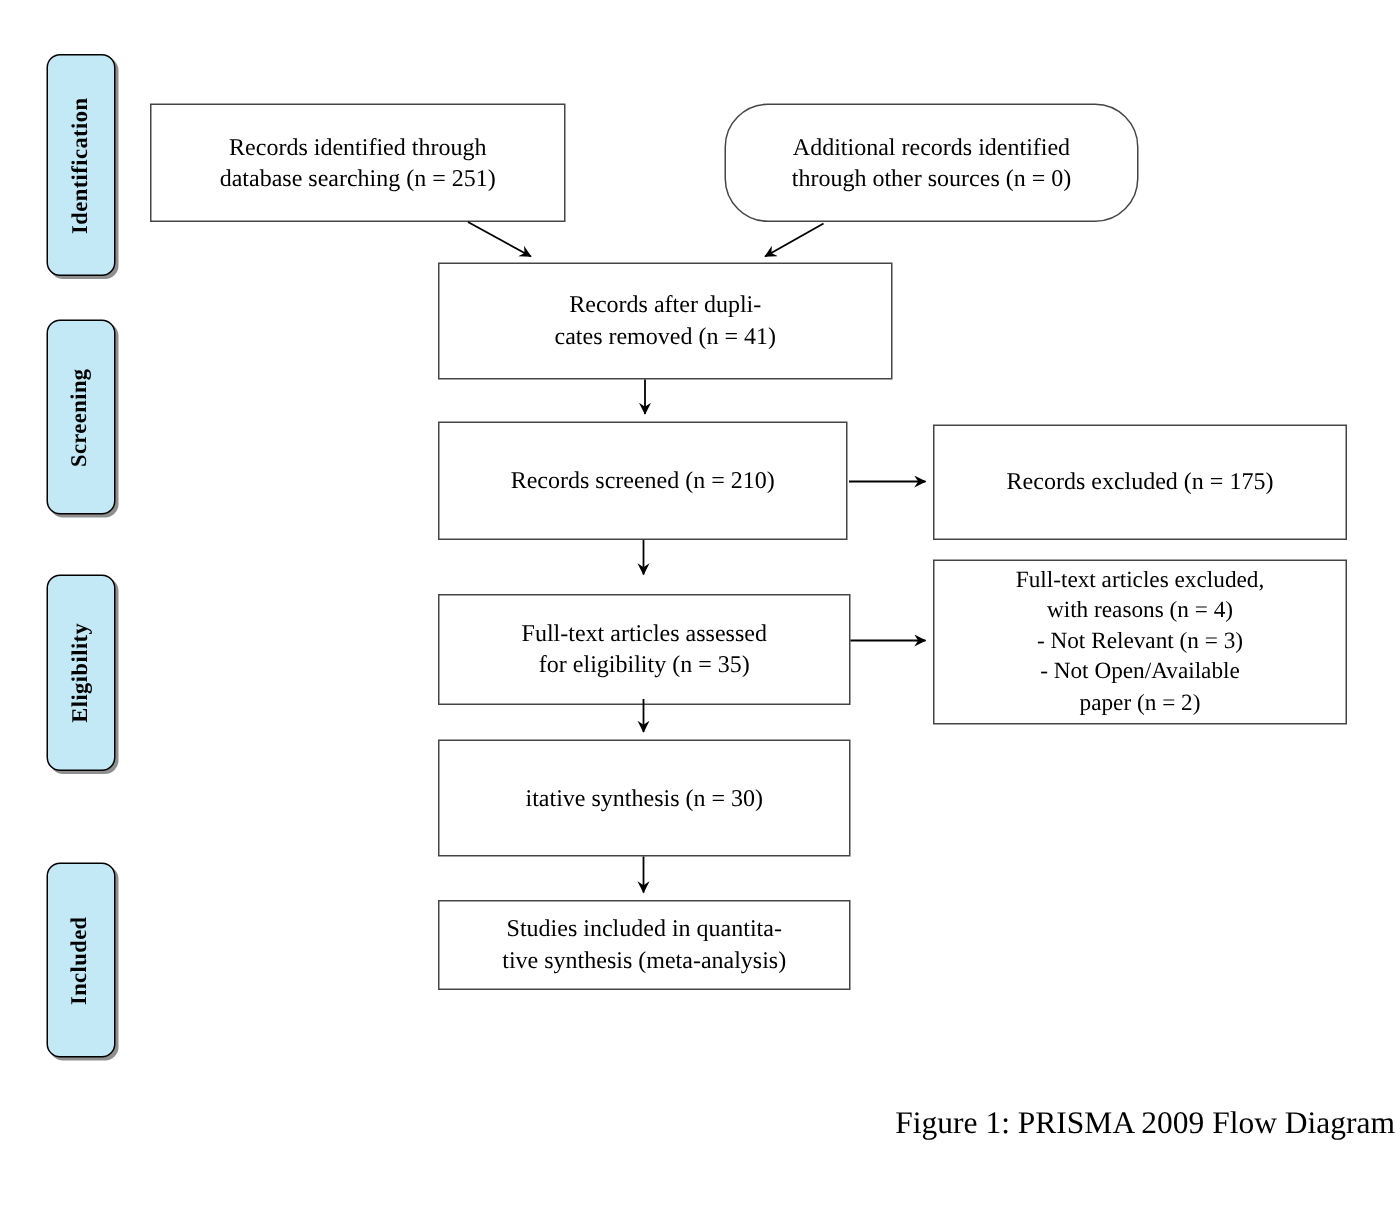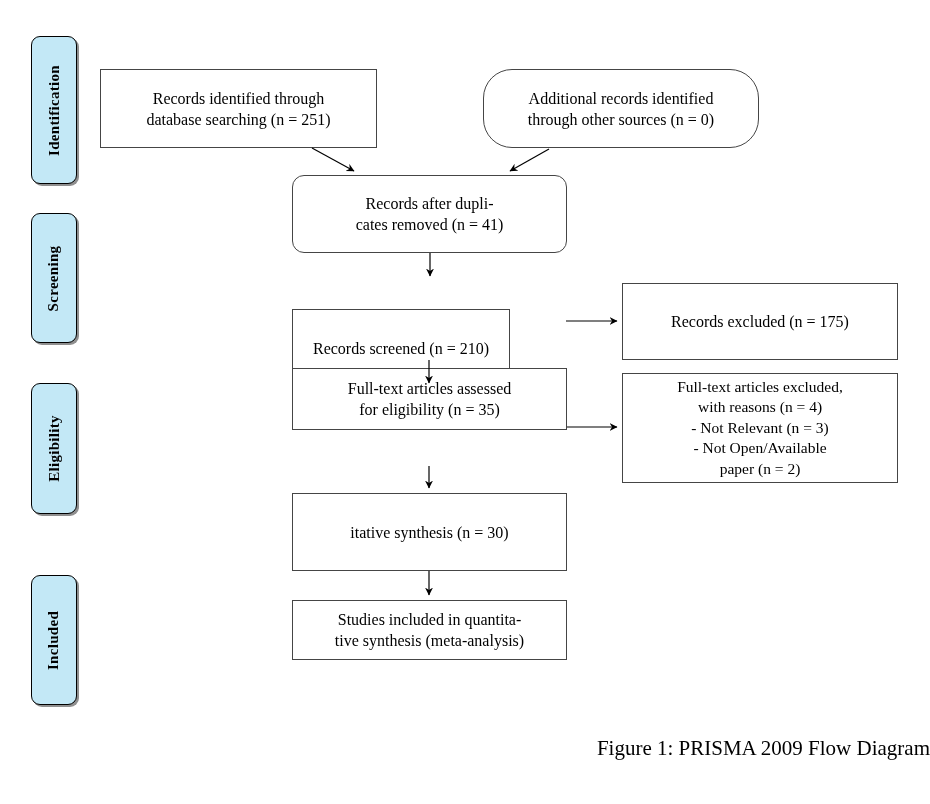--- a/index.html
+++ b/index.html
@@ -49,24 +49,24 @@
     align-items: center;
     justify-content: center;
     text-align: center;
     font-size: 16px;
     line-height: 21px;
     box-sizing: border-box;
     padding: 2px 6px;
   }
   #box-records-identified { left: 100px; top: 69px;  width: 277px; height: 79px; }
   #box-additional-records { left: 483px; top: 69px;  width: 276px; height: 79px; border-radius: 29px; }
-  #box-after-duplicates   { left: 292px; top: 175px; width: 275px; height: 78px; border-radius: 12px; }
-  #box-records-screened   { left: 292px; top: 281px; width: 218px; height: 79px; margin-top: 28px; }
+  #box-after-duplicates   { left: 292px; top: 175px; width: 303px; height: 78px; }
+  #box-records-screened   { left: 292px; top: 281px; width: 273px; height: 79px; }
   #box-records-excluded   { left: 622px; top: 283px; width: 276px; height: 77px; }
-  #box-fulltext-assessed  { left: 292px; top: 368px; width: 275px; height: 62px; }
+  #box-fulltext-assessed  { left: 292px; top: 396px; width: 275px; height: 74px; }
   #box-fulltext-excluded  { left: 622px; top: 373px; width: 276px; height: 110px;
                             font-size: 15.5px; line-height: 20.5px; }
   #box-qualitative        { left: 292px; top: 493px; width: 275px; height: 78px; }
   #box-quantitative       { left: 292px; top: 600px; width: 275px; height: 60px; }
 
   .arrows {
     position: absolute;
     left: 0; top: 0;
     width: 930px;
     height: 804px;

